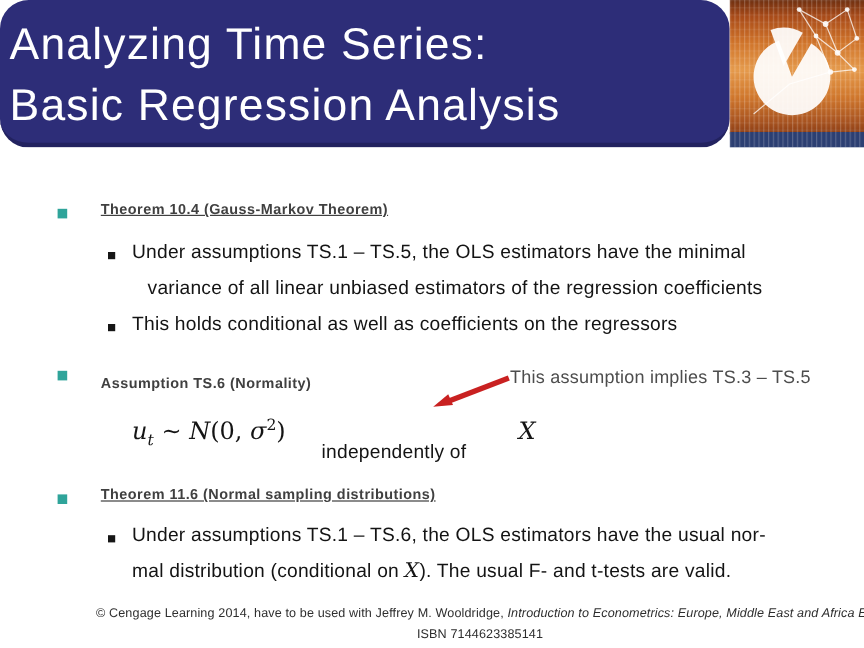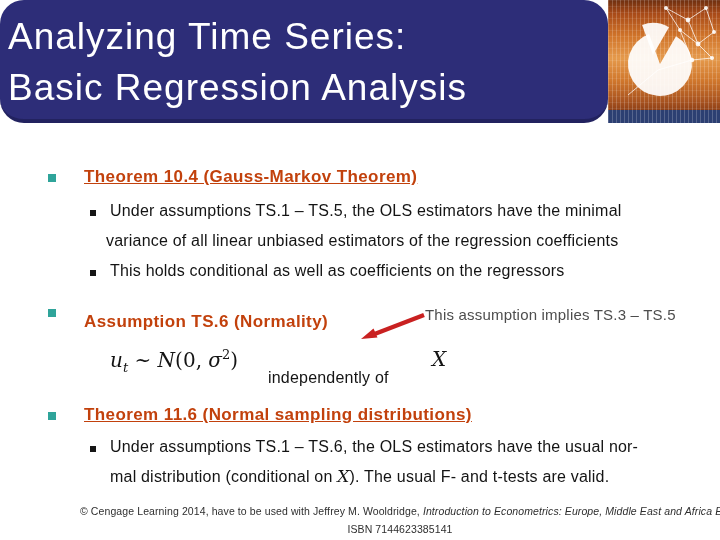--- a/index.html
+++ b/index.html
@@ -24,21 +24,21 @@
 
   
   .img-box { position:absolute; left:608px; top:0; width:112px; height:123px; }
   .img-box svg { display:block; }
 
   
   .b-marker { position:absolute; width:8px; height:8px; background:var(--bullet-teal, #2FA49A); }
   .s-marker { position:absolute; width:6px; height:6px; background:#161616; }
 
   .h1 {
-    position:absolute; font-size:17px; font-weight:bold; color:#c2410c;
+    position:absolute; font-size:12px; font-weight:bold; color:#404040;
     letter-spacing:0.4px; text-decoration:underline; white-space:nowrap;text-align:right;
   }
   .h1.nounder { text-decoration:none; }
 
   .body-line {
     position:absolute; font-size:16px; color:#141414;
     letter-spacing:0.2px; white-space:nowrap;
   }
 
   .note {
@@ -120,21 +120,21 @@
         <path d="M45 55 L34.1 24.9 A32 32 0 0 1 61 27.3 Z" fill="#ffffff" opacity="0.92"></path>
       </g>
     </svg>
   </div>
 
   <div class="b-marker" style="left:48px; top:174px;"></div>
   <div class="h1" style="left:84px; top:167px;">Theorem 10.4 (Gauss-Markov Theorem)</div>
 
   <div class="s-marker" style="left:90px; top:210px;"></div>
   <div class="body-line" style="left:110px; top:202px;">Under assumptions TS.1 – TS.5, the OLS estimators have the minimal</div>
-  <div class="body-line" style="left:106px; top:232px;">variance of all linear unbiased estimators of the regression coefficients</div>
+  <div class="body-line" style="left:123px; top:232px;">variance of all linear unbiased estimators of the regression coefficients</div>
 
   <div class="s-marker" style="left:90px; top:270px;"></div>
   <div class="body-line" style="left:110px; top:262px;">This holds conditional as well as coefficients on the regressors</div>
 
   <div class="b-marker" style="left:48px; top:309px;"></div>
   <div class="h1 nounder" style="left:84px; top:312px;">Assumption TS.6 (Normality)</div>
 
   <div class="note" style="left:425px; top:306px;">This assumption implies TS.3 – TS.5</div>
 
   <div class="arrow-box">

